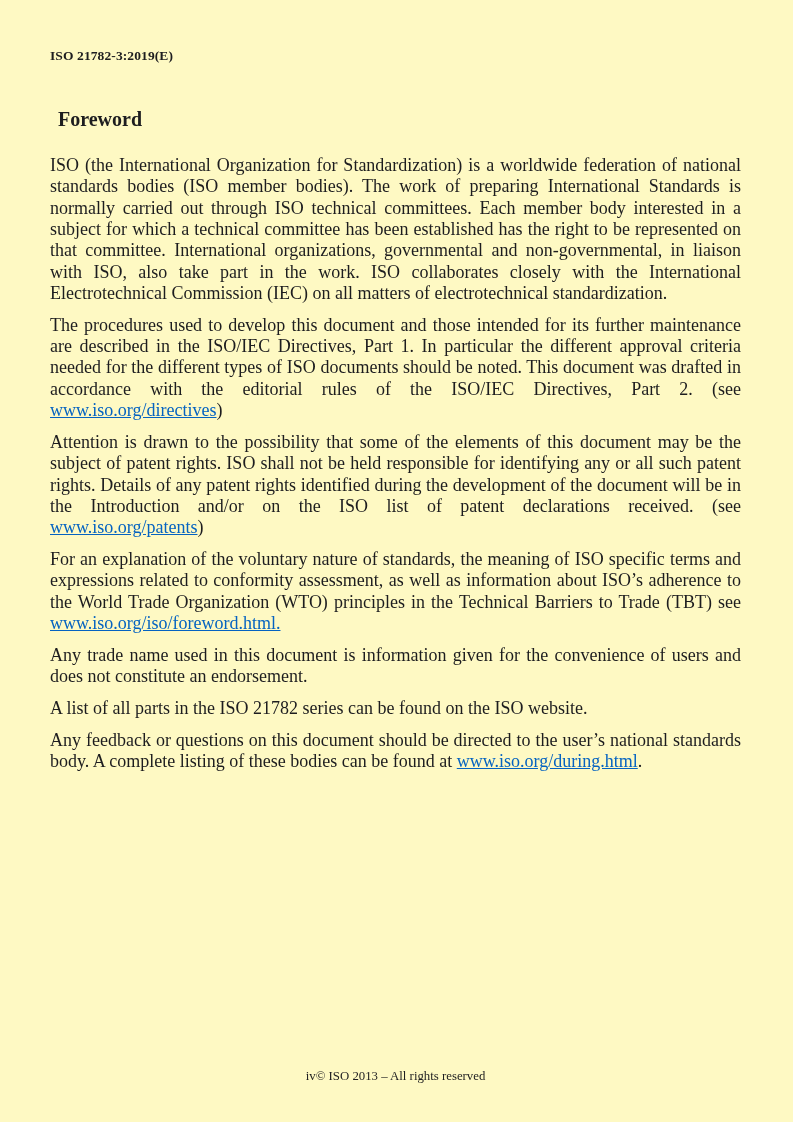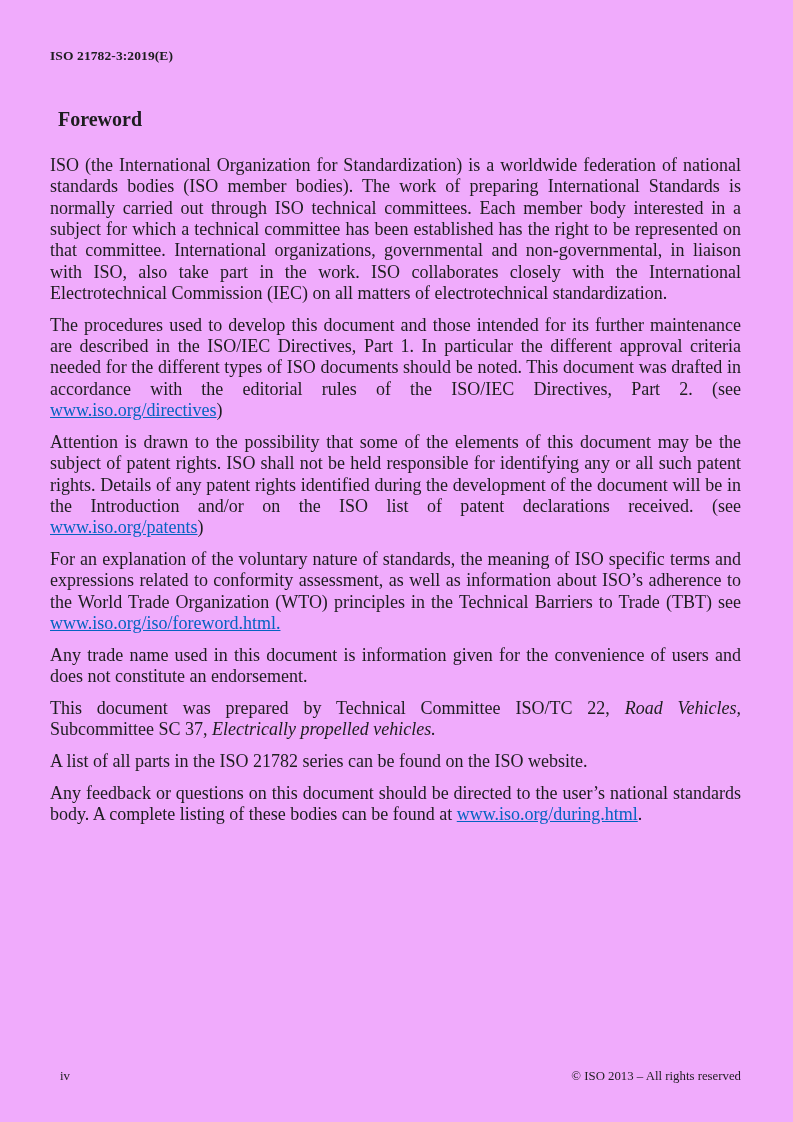--- a/index.html
+++ b/index.html
@@ -5,21 +5,21 @@
   html, body {
     margin: 0;
     padding: 0;
     background: #ffffff;
   }
   .page {
     position: relative;
     width: 793px;
     height: 1122px;
     box-sizing: border-box;
-    background: #f0abfc;
+    background: #fef9c3;
     padding: 48px 52px 0 50px;
     font-family: "Liberation Serif", "DejaVu Serif", serif;
     color: #1d1d1f;
     overflow: hidden;
   }
   .doc-header {
     font-size: 13.5px;
     font-weight: bold;
     letter-spacing: 0.1px;
   }
@@ -39,25 +39,25 @@
   }
   .para:last-child { margin-bottom: 0; }
   .doc-link {
     color: var(--link-color, #0563C1);
     text-decoration: underline;
     cursor: pointer;
   }
   em { font-style: italic; }
   .doc-footer {
     position: absolute;
-    left: 60px;
+    left: 50px;
     right: 52px;
     bottom: 38px;
     display: flex;
-    justify-content: space-between;
+    justify-content: center;
     align-items: baseline;
     font-size: 12.8px;
     font-family: Liberation Serif, serif;
   }
 </style>
 </head>
 <body>
 
 <div class="page">
 
@@ -66,21 +66,20 @@
   </div>
 
   <h1 class="doc-title">Foreword</h1>
 
   <div class="content">
       <p class="para"><span>ISO (the International Organization for Standardization) is a worldwide federation of national standards bodies (ISO member bodies). The work of preparing International Standards is normally carried out through ISO technical committees. Each member body interested in a subject for which a technical committee has been established has the right to be represented on that committee. International organizations, governmental and non-governmental, in liaison with ISO, also take part in the work. ISO collaborates closely with the International Electrotechnical Commission (IEC) on all matters of electrotechnical standardization.</span></p>
       <p class="para"><span>The procedures used to develop this document and those intended for its further maintenance are described in the ISO/IEC Directives, Part 1. In particular the different approval criteria needed for the different types of ISO documents should be noted. This document was drafted in accordance with the editorial rules of the ISO/IEC Directives, Part 2. (see </span><a class="doc-link" href="#">www.iso.org/directives</a><span>)</span></p>
       <p class="para"><span>Attention is drawn to the possibility that some of the elements of this document may be the subject of patent rights. ISO shall not be held responsible for identifying any or all such patent rights. Details of any patent rights identified during the development of the document will be in the Introduction and/or on the ISO list of patent declarations received. (see </span><a class="doc-link" href="#">www.iso.org/patents</a><span>)</span></p>
       <p class="para"><span>For an explanation of the voluntary nature of standards, the meaning of ISO specific terms and expressions related to conformity assessment, as well as information about ISO’s adherence to the World Trade Organization (WTO) principles in the Technical Barriers to Trade (TBT) see </span><a class="doc-link" href="#">www.iso.org/iso/foreword.html.</a></p>
       <p class="para"><span>Any trade name used in this document is information given for the convenience of users and does not constitute an endorsement.</span></p>
-      <p class="para"><span>This document was prepared by Technical Committee ISO/TC 22, </span><em>Road Vehicles,</em><span> Subcommittee SC 37, </span><em>Electrically propelled vehicles.</em></p>
       <p class="para"><span>A list of all parts in the ISO 21782 series can be found on the ISO website.</span></p>
       <p class="para"><span>Any feedback or questions on this document should be directed to the user’s national standards body. A complete listing of these bodies can be found at </span><a class="doc-link" href="#">www.iso.org/during.html</a><span>.</span></p>
     </div>
 
   <div class="doc-footer">
     <span>iv</span>
     <span>© ISO 2013 – All rights reserved</span>
   </div>
 
 </div>

